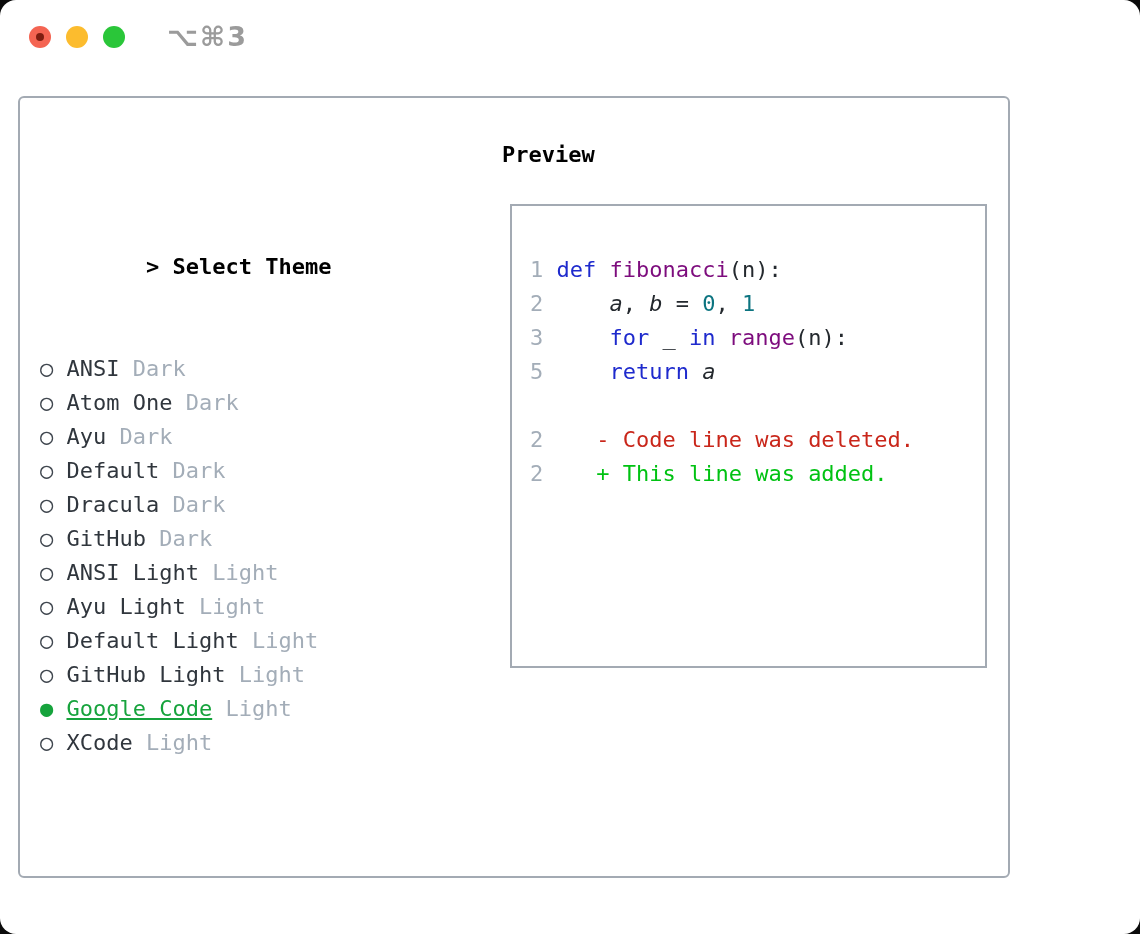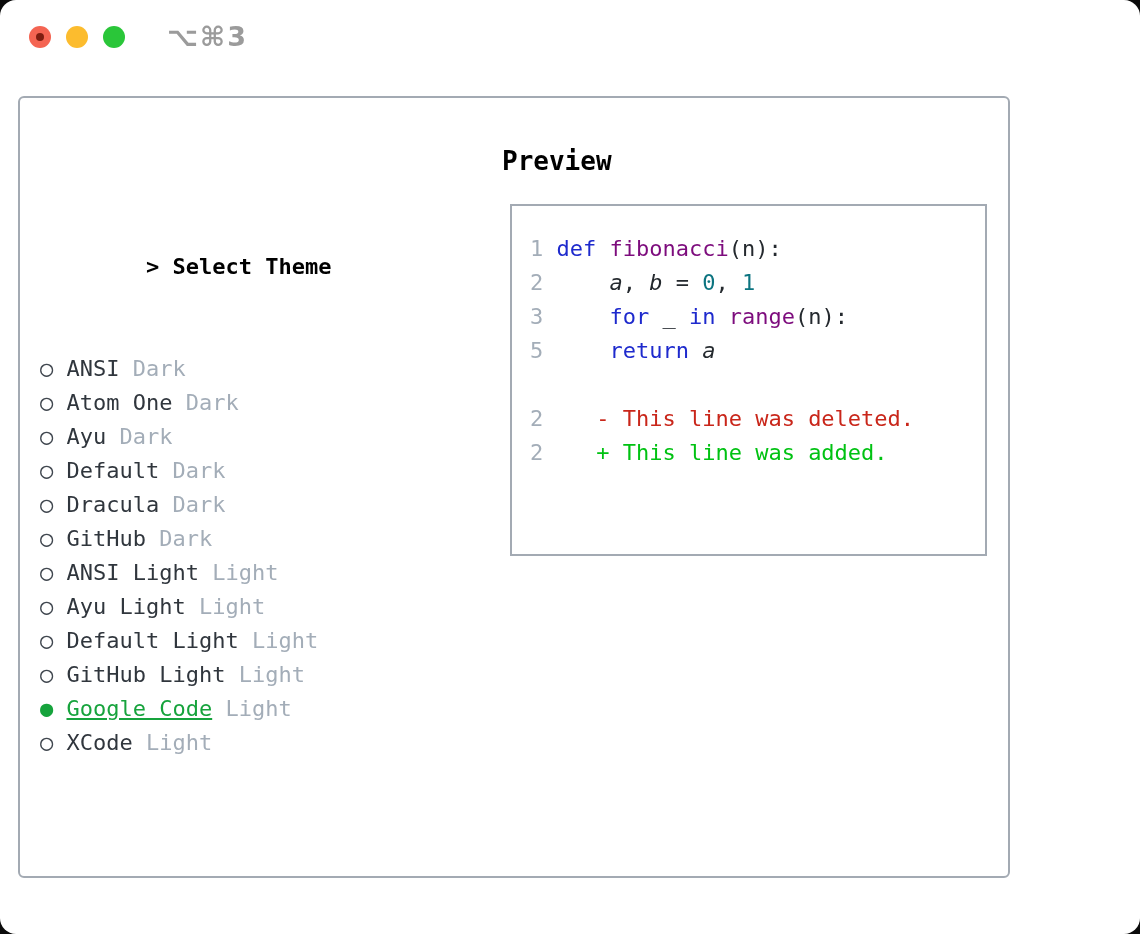--- a/index.html
+++ b/index.html
@@ -31,27 +31,27 @@
   .marker{display:inline-block;width:2ch;color:var(--marker-gray);}
   .marker.sel{color:var(--accent-green);}
   .name{color:var(--text-dark);}
   .name.sel{color:var(--accent-green);text-decoration:underline;}
   .variant{color:var(--text-gray);margin-left:1ch;}
   .row.header .marker,{color:#000;}
   .row.header .marker{color:#000;font-weight:bold;}
   .row.header .name{color:#000;font-weight:bold;text-align:center;}
   
   .preview-label{
-    position:absolute;left:482px;top:46px;
-    font-size:26px;line-height:34px;font-weight:bold;color:#000;
+    position:absolute;left:482px;top:40px;
+    font-size:22px;line-height:34px;font-weight:bold;color:#000;
   }
   .preview-box{
-    position:absolute;left:490px;top:106px;width:477px;height:352px;
+    position:absolute;left:490px;top:106px;width:477px;height:464px;
     box-sizing:border-box;border:2px solid var(--panel-border);
-    padding:26px 0 0 18px;overflow:hidden;
+    padding:47px 0 0 18px;overflow:hidden;
   }
   .pline{height:34px;font-size:22px;line-height:34px;white-space:pre;}
   .lnum{display:inline-block;width:1ch;margin-right:1ch;color:var(--text-gray);}
   .tok-kw{color:var(--keyword-blue);}
   .tok-fn{color:var(--function-purple);}
   .tok-lit{color:var(--literal-teal);}
   .tok-var{color:var(--code-plain);font-style:italic;}
   .tok-plain{color:var(--code-plain);}
   .tok-ctx{color:var(--diff-context);}
   .tok-del{color:var(--diff-red);}
@@ -93,19 +93,19 @@
     </div>
 
     <div class="preview-label">Preview</div>
     <div class="preview-box">
       <div id="preview-lines">
           <div class="pline"><span class="lnum">1</span><span class="tok-kw">def</span><span class="tok-plain"> </span><span class="tok-fn">fibonacci</span><span class="tok-plain">(n):</span></div>
           <div class="pline"><span class="lnum">2</span><span class="tok-plain">    </span><span class="tok-var">a</span><span class="tok-plain">, </span><span class="tok-var">b</span><span class="tok-plain"> = </span><span class="tok-lit">0</span><span class="tok-plain">, </span><span class="tok-lit">1</span></div>
           <div class="pline"><span class="lnum">3</span><span class="tok-plain">    </span><span class="tok-kw">for</span><span class="tok-plain"> _ </span><span class="tok-kw">in</span><span class="tok-plain"> </span><span class="tok-fn">range</span><span class="tok-plain">(n):</span></div>
           <div class="pline"><span class="lnum">5</span><span class="tok-plain">    </span><span class="tok-kw">return</span><span class="tok-plain"> </span><span class="tok-var">a</span></div>
           <div class="pline"><span class="lnum"></span></div>
-          <div class="pline"><span class="lnum">2</span><span class="tok-del">   - This line was deleted.</span></div>
+          <div class="pline"><span class="lnum">2</span><span class="tok-del">   - Code line was deleted.</span></div>
           <div class="pline"><span class="lnum">2</span><span class="tok-add">   + This line was added.</span></div>
         </div>
     </div>
 
   </div>
 </div>
 
 </body></html>

